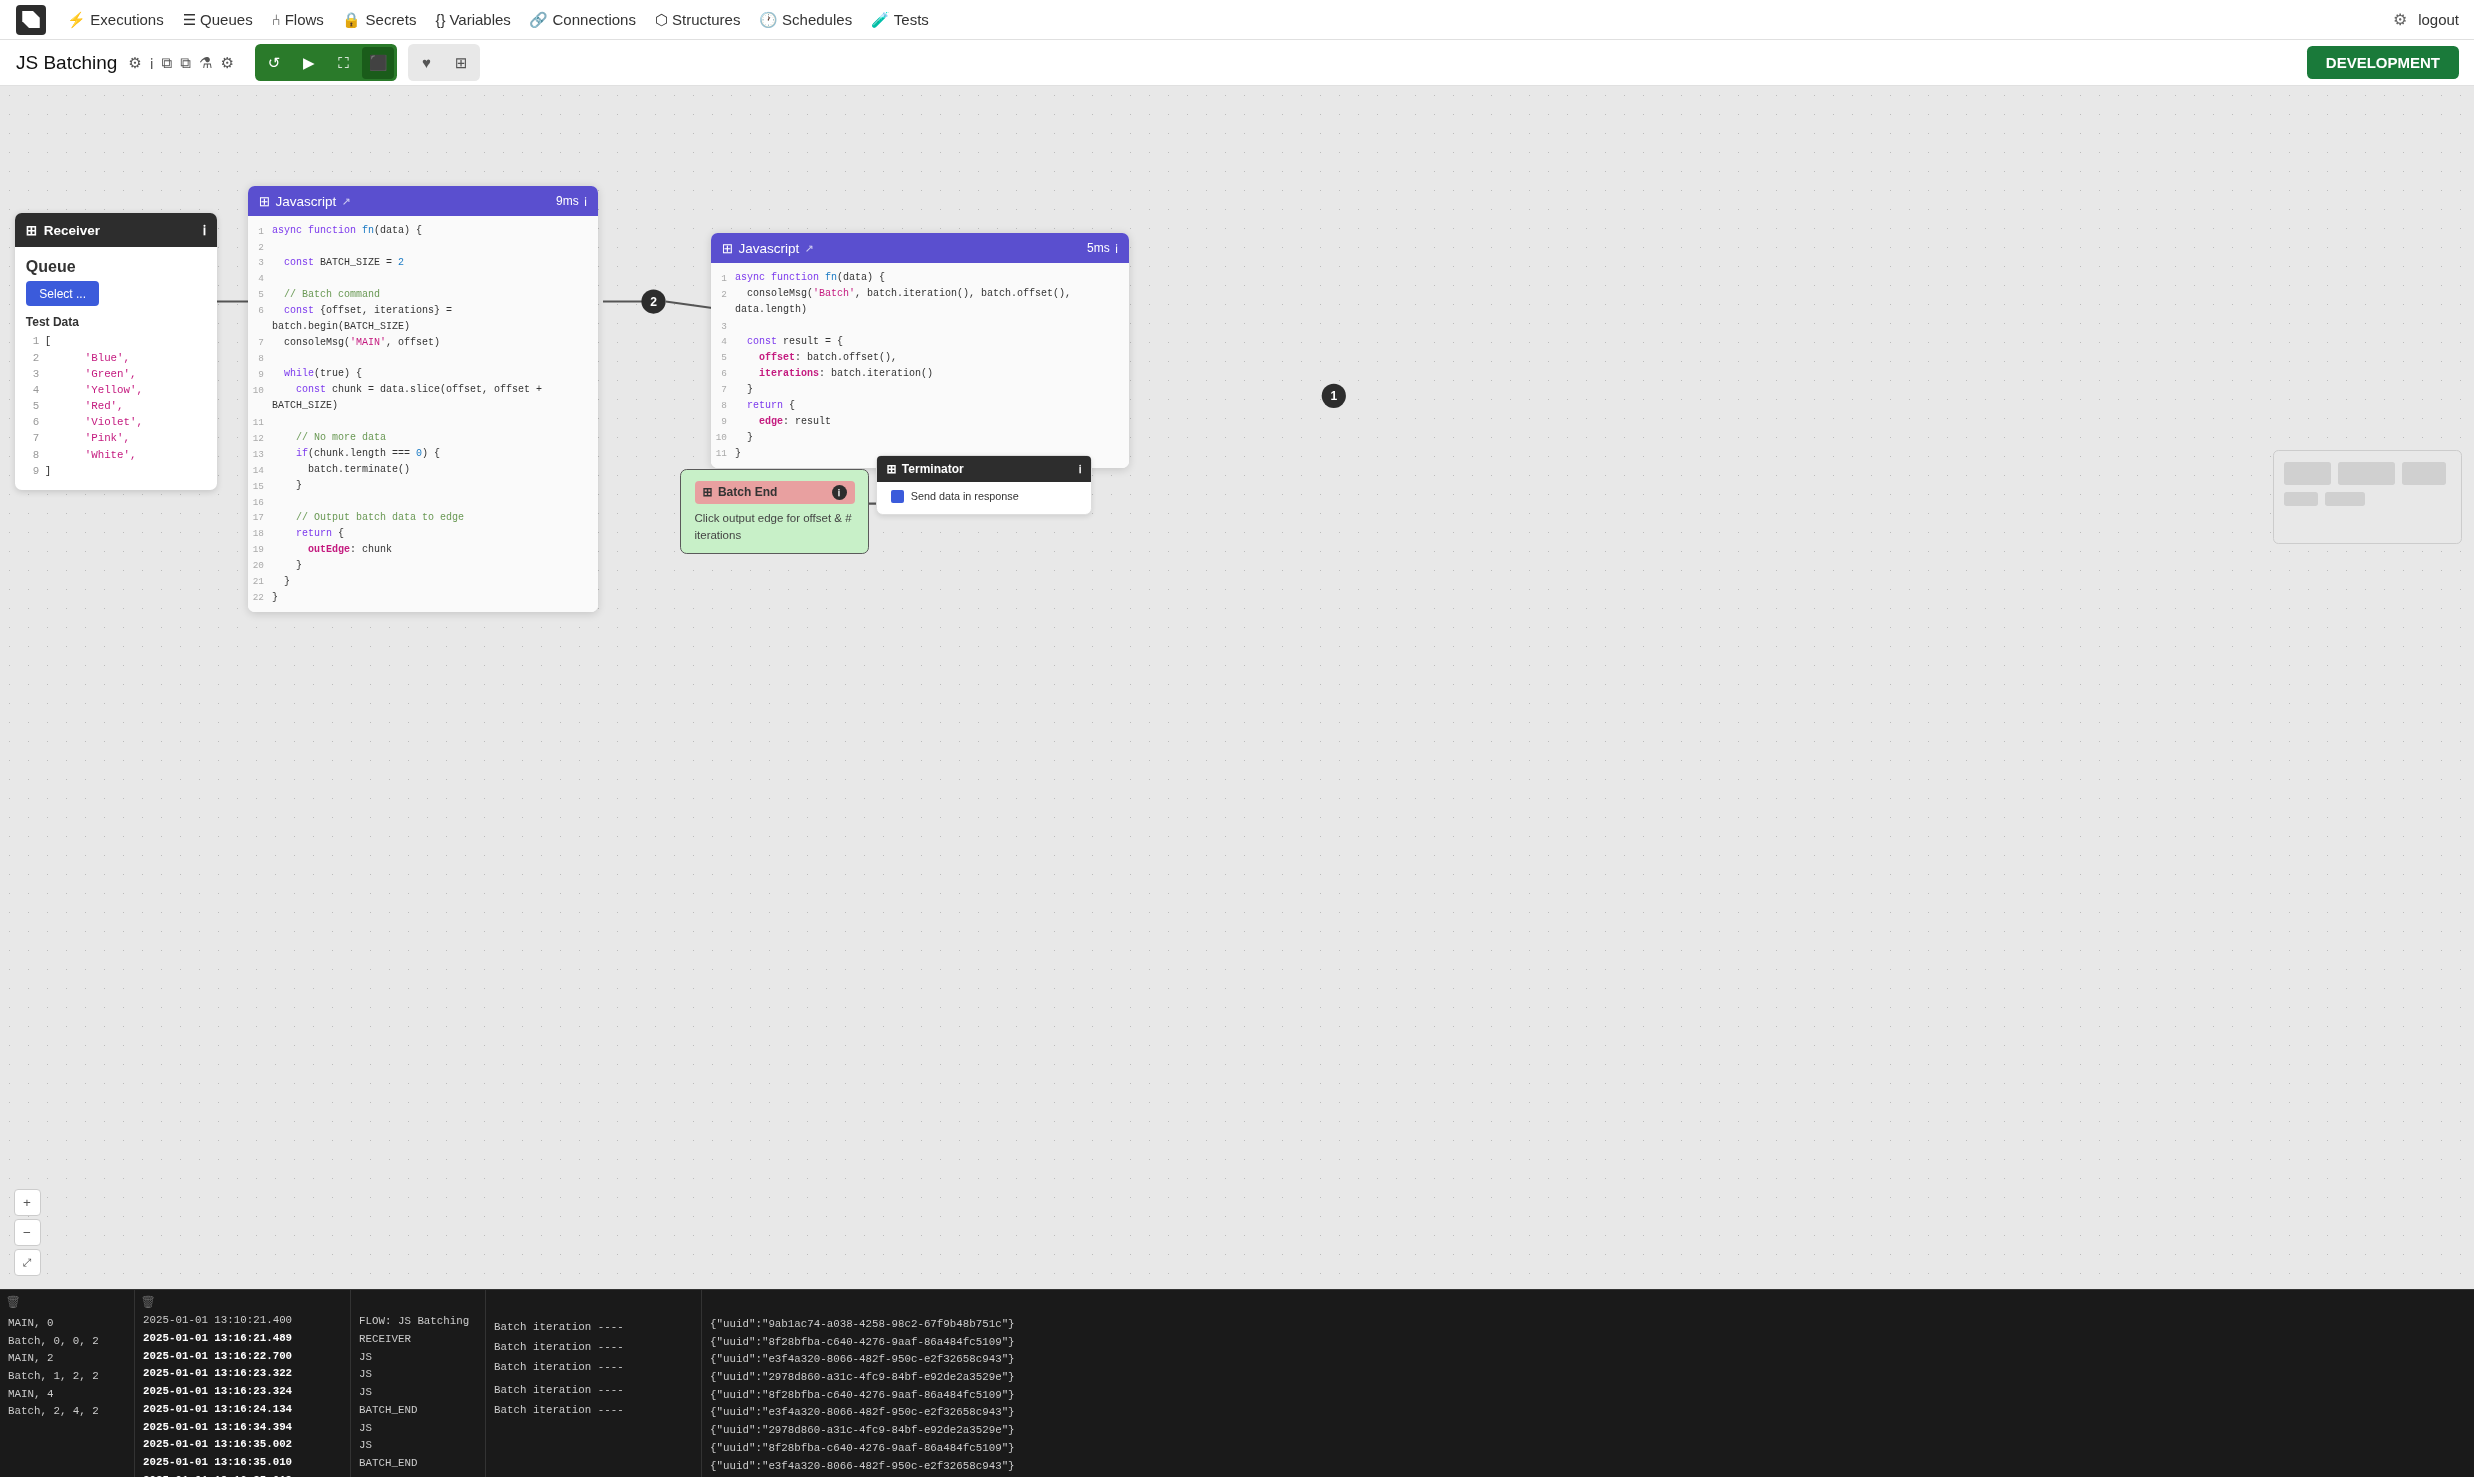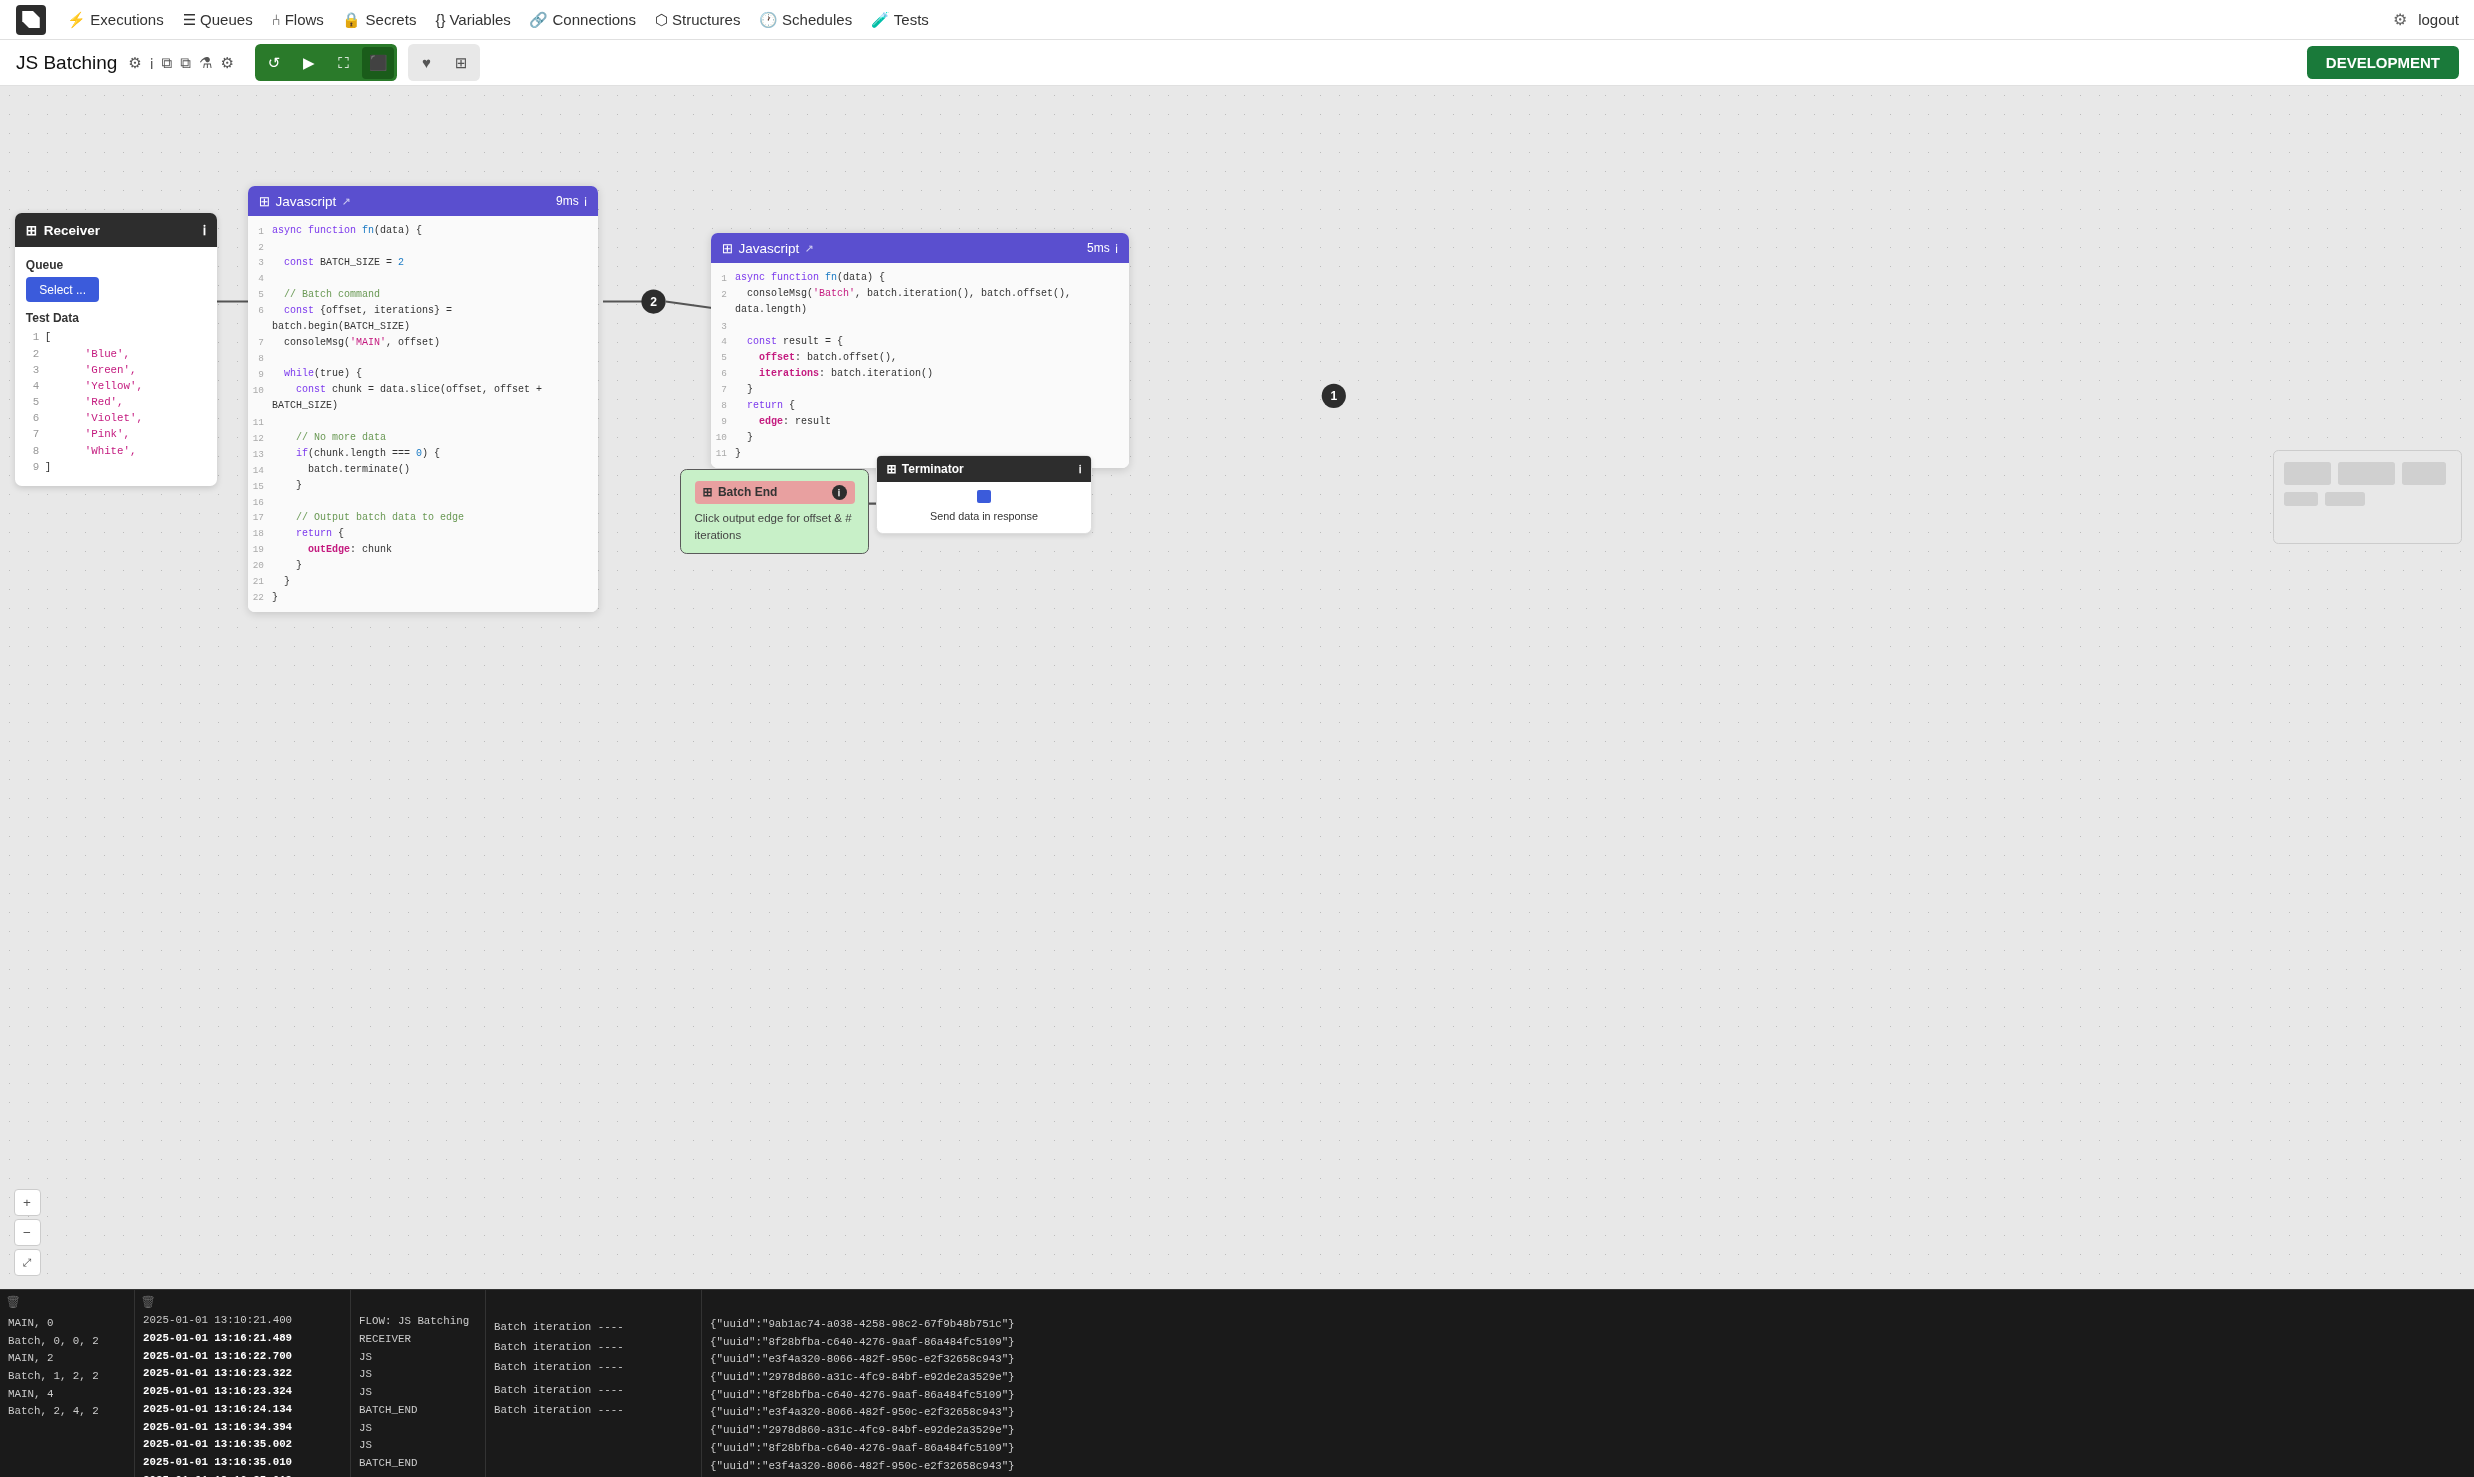--- a/index.html
+++ b/index.html
@@ -53,21 +53,21 @@
       background: #fff; border-radius: 6.7px; width: 202px;
       box-shadow: 0 1.3px 6.7px rgba(0,0,0,0.15); overflow: hidden; z-index: 10;
     }
     .receiver-header {
       background: #2d2d2d; color: #fff; padding: 8px 10.8px;
       display: flex; align-items: center; justify-content: space-between;
       font-size: 13.5px; font-weight: 600;
     }
     .receiver-header-left { display: flex; align-items: center; gap: 6.7px; }
     .receiver-body { padding: 10.8px; }
-    .receiver-label { font-size: 12px; font-weight: 600; color: #333; margin-bottom: 5.4px; }
+    .receiver-label { font-size: 16px; font-weight: 600; color: #333; margin-bottom: 5.4px; }
     .select-btn {
       background: #3b5bdb; color: #fff; border: none; border-radius: 4px;
       padding: 5.4px 13.5px; font-size: 12px; cursor: pointer;
     }
     .test-data-label { font-size: 12px; font-weight: 600; color: #333; margin-top: 9.4px; margin-bottom: 4px; }
     .code-block { font-family: 'Courier New', monospace; font-size: 10.8px; line-height: 1.5; color: #333; }
     .code-line { display: flex; gap: 5.4px; }
     .line-num { color: #999; width: 13.5px; text-align: right; flex-shrink: 0; }
     .line-content { color: #c41a7f; }
     .line-content.bracket { color: #333; }
@@ -111,21 +111,21 @@
     .terminator-panel {
       position: absolute; background: #fff; border: 0.7px solid #ddd; border-radius: 6.7px;
       padding: 10.8px 13.5px; z-index: 10; min-width: 189px;
       box-shadow: 0 1.3px 5.4px rgba(0,0,0,0.1);
     }
     .terminator-header {
       background: #2d2d2d; color: #fff; border-radius: 4px 4px 0 0;
       padding: 5.4px 9.4px; display: flex; align-items: center; justify-content: space-between;
       font-size: 12px; font-weight: 600; margin: -10.8px -13.5px 8px -13.5px;
     }
-    .send-data-row { display: flex; align-items: center; gap: 6.7px; font-size: 10.8px; color: #333; flex-direction: column; }
+    .send-data-row { display: flex; align-items: flex-start; gap: 6.7px; font-size: 10.8px; color: #333; }
     .checkbox-blue { width: 13.5px; height: 13.5px; background: #3b5bdb; border-radius: 2px; }
 
     
     .preview-panel {
       position: absolute; background: #e8e8e8; border: 0.7px solid #ccc; border-radius: 5.4px;
       z-index: 5; overflow: hidden;
     }
     .preview-block { background: #d0d0d0; border-radius: 2.7px; }
 
     

